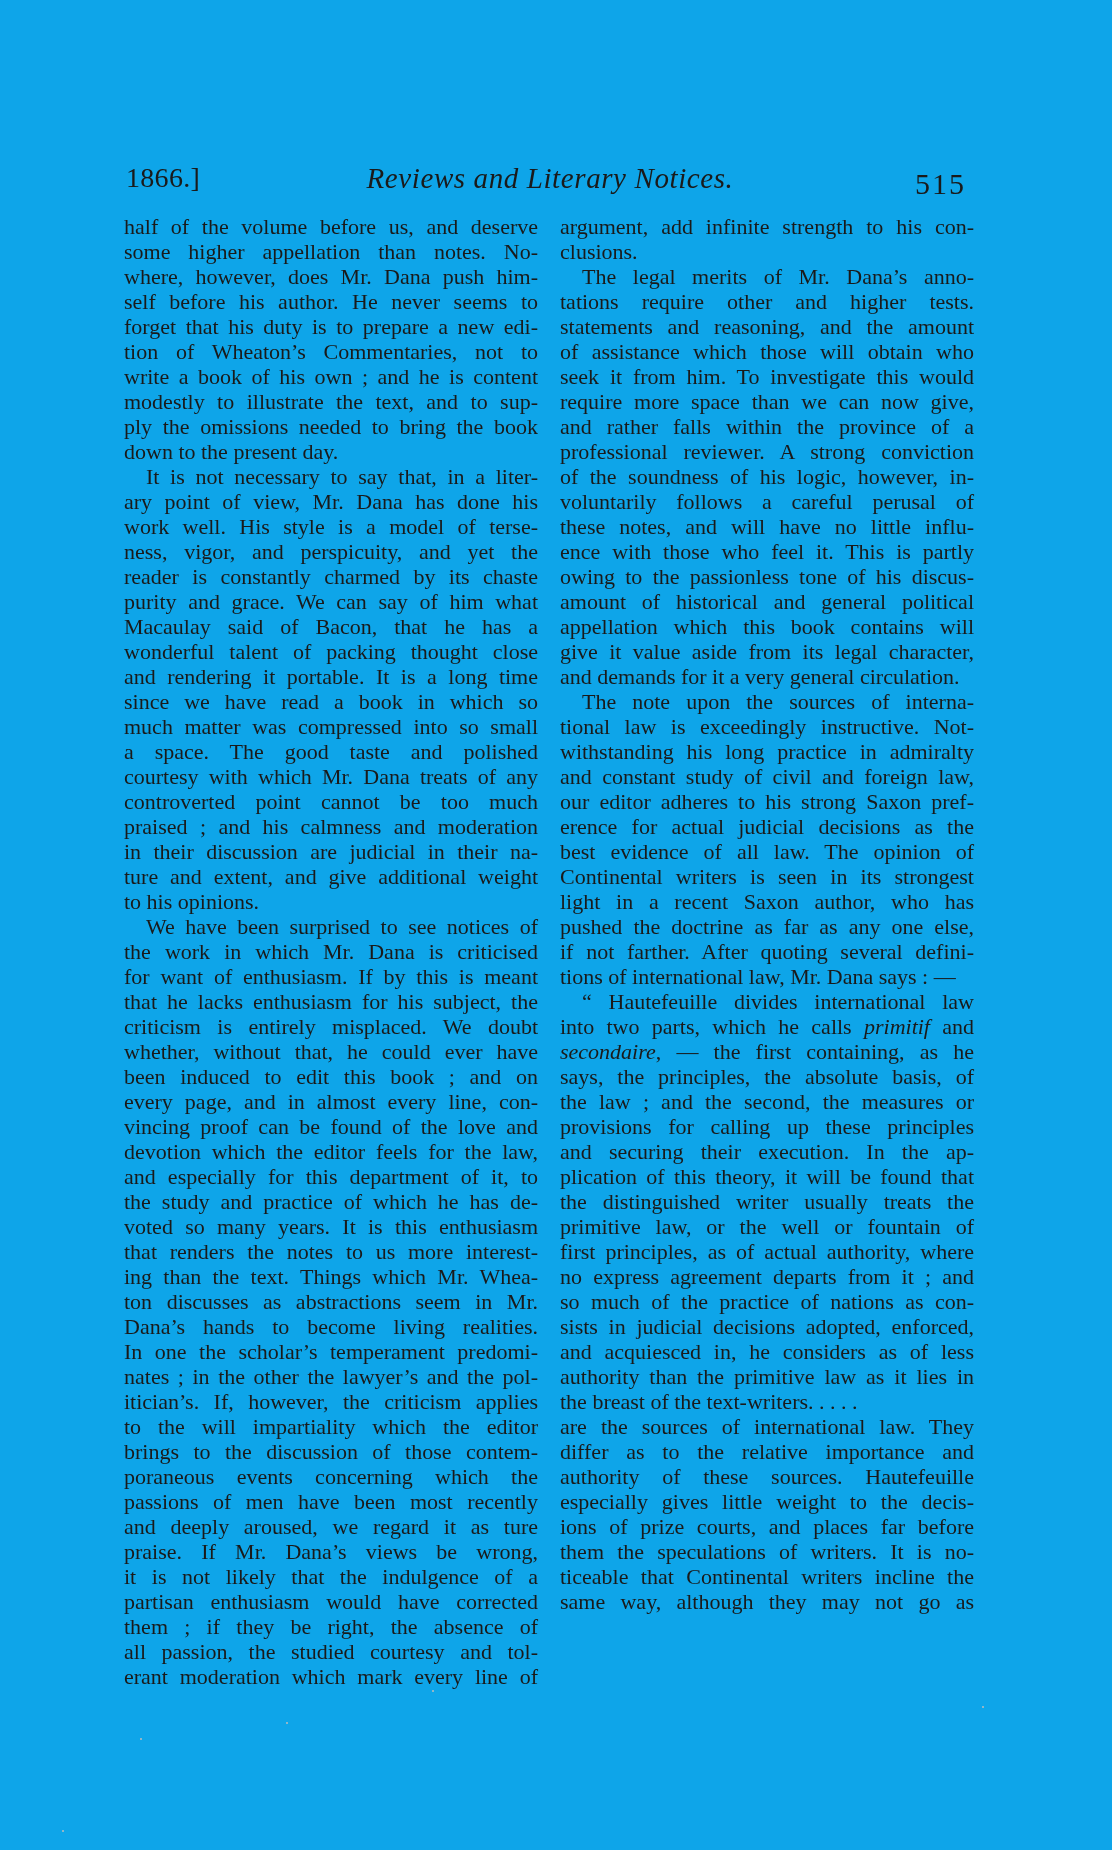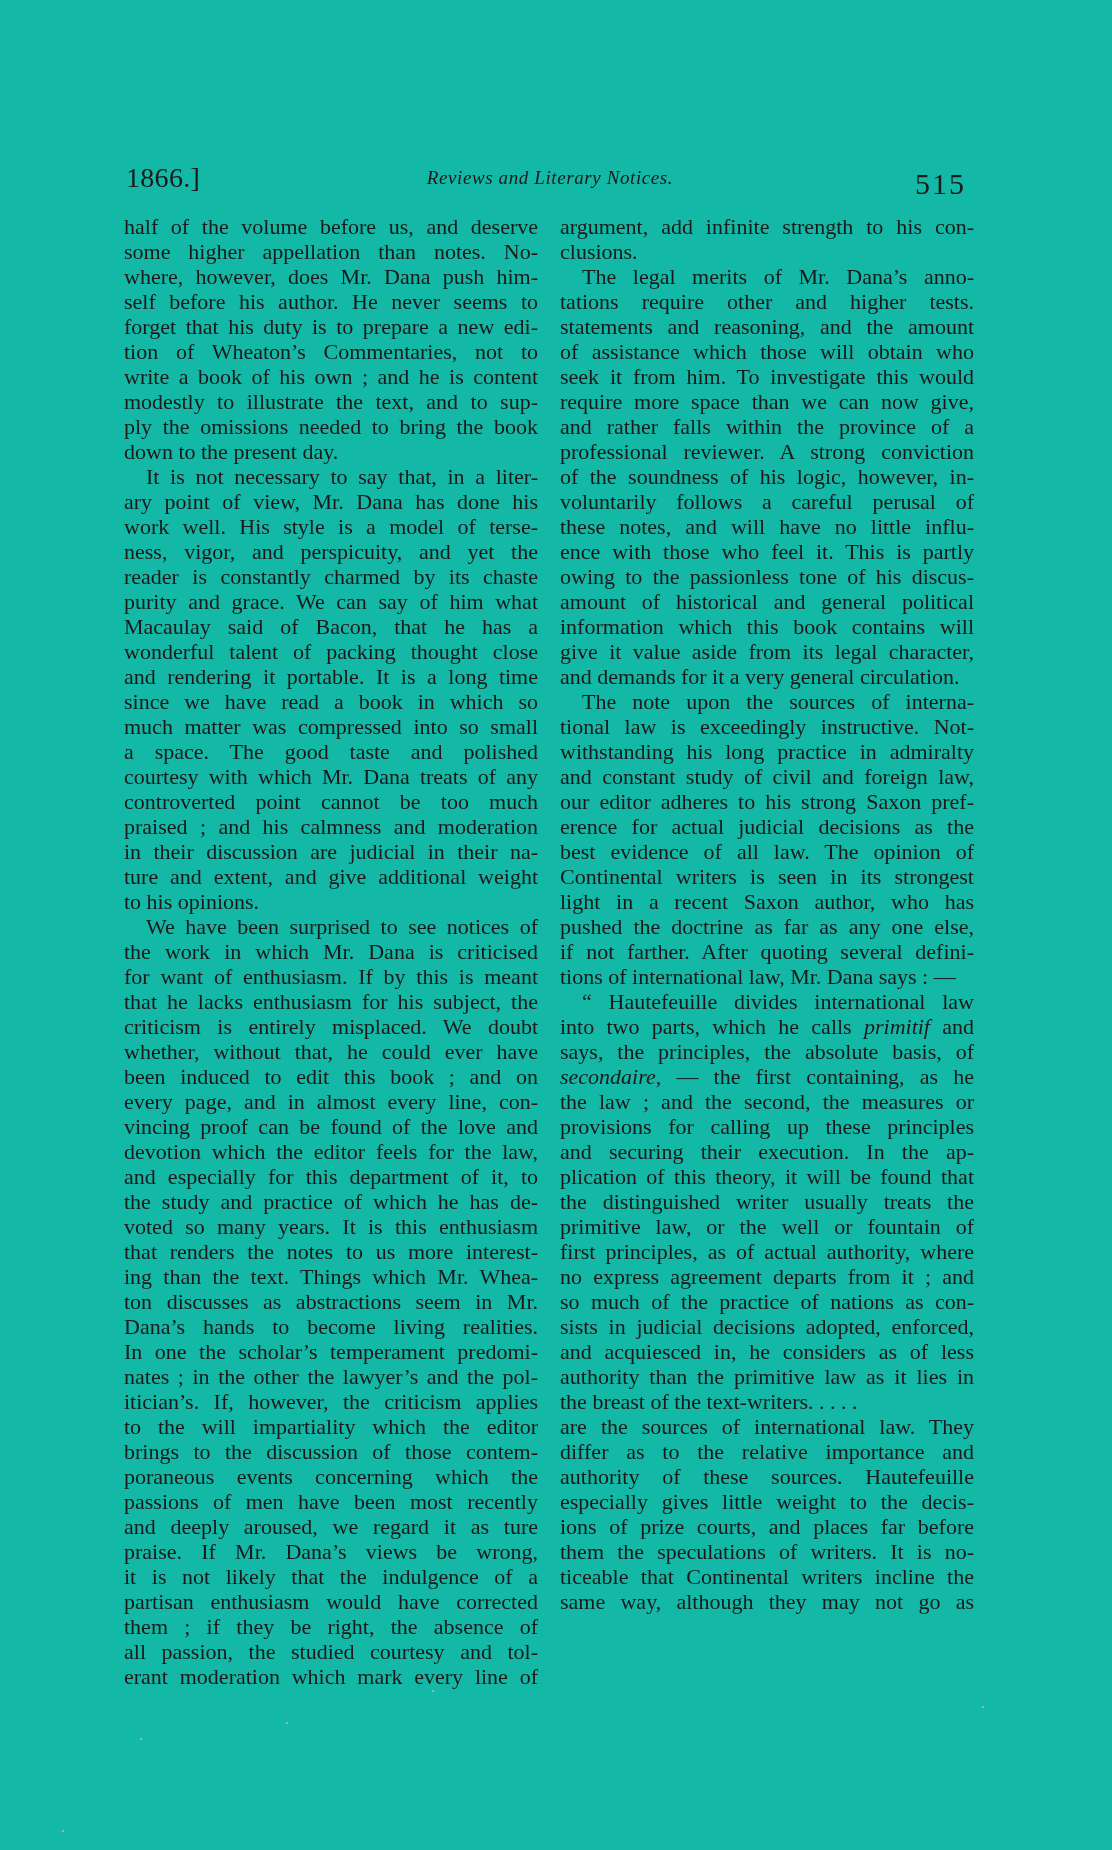--- a/index.html
+++ b/index.html
@@ -13,21 +13,21 @@
       position: relative;
       overflow: hidden;
       color: #1a1a1a;
       font-family: "Liberation Serif", "DejaVu Serif", serif;
     }
     .page {
       position: absolute;
       left: 0; top: 0;
       width: 1112px;
       height: 1850px;
-      background: #14b8a6;
+      background: #0ea5e9;
     }
     .running-head {
       position: absolute;
       top: 156px;
       left: 126px;
       width: 848px;
       height: 44px;
     }
     .rh-year {
       position: absolute;
@@ -36,21 +36,21 @@
       font-size: 28px;
       line-height: 44px;
       letter-spacing: 0.3px;
     }
     .rh-title {
       position: absolute;
       left: 234px;
       top: 0;
       width: 380px;
       text-align: center;
-      font-size: 19px;
+      font-size: 29px;
       line-height: 44px;
       font-style: italic;
       letter-spacing: 0.6px;
     }
     .rh-page {
       position: absolute;
       right: 8px;
       top: 6px;
       font-size: 30px;
       line-height: 44px;
@@ -172,39 +172,39 @@
       <span class="line">seek it from him.  To investigate this would</span>
       <span class="line">require more space than we can now give,</span>
       <span class="line">and rather falls within the province of a</span>
       <span class="line">professional reviewer.  A strong conviction</span>
       <span class="line">of the soundness of his logic, however, in-</span>
       <span class="line">voluntarily follows a careful perusal of</span>
       <span class="line">these notes, and will have no little influ-</span>
       <span class="line">ence with those who feel it.  This is partly</span>
       <span class="line">owing to the passionless tone of his discus-</span>
       <span class="line">amount of historical and general political</span>
-      <span class="line">information which this book contains will</span>
+      <span class="line">appellation which this book contains will</span>
       <span class="line">give it value aside from its legal character,</span>
       <span class="line last">and demands for it a very general circulation.</span>
       <span class="line indent">The note upon the sources of interna-</span>
       <span class="line">tional law is exceedingly instructive.  Not-</span>
       <span class="line">withstanding his long practice in admiralty</span>
       <span class="line">and constant study of civil and foreign law,</span>
       <span class="line">our editor adheres to his strong Saxon pref-</span>
       <span class="line">erence for actual judicial decisions as the</span>
       <span class="line">best evidence of all law.  The opinion of</span>
       <span class="line">Continental writers is seen in its strongest</span>
       <span class="line">light in a recent Saxon author, who has</span>
       <span class="line">pushed the doctrine as far as any one else,</span>
       <span class="line">if not farther.  After quoting several defini-</span>
       <span class="line last">tions of international law, Mr. Dana says : —</span>
       <span class="line indent">“ Hautefeuille divides international law</span>
       <span class="line"><span>into two parts, which he calls </span><span class="it">primitif</span><span> and</span></span>
+      <span class="line"><span class="it">secondaire</span><span>, — the first containing, as he</span></span>
       <span class="line">says, the principles, the absolute basis, of</span>
-      <span class="line"><span class="it">secondaire</span><span>, — the first containing, as he</span></span>
       <span class="line">the law ; and the second, the measures or</span>
       <span class="line">provisions for calling up these principles</span>
       <span class="line">and securing their execution.  In the ap-</span>
       <span class="line">plication of this theory, it will be found that</span>
       <span class="line">the distinguished writer usually treats the</span>
       <span class="line">primitive law, or the well or fountain of</span>
       <span class="line">first principles, as of actual authority, where</span>
       <span class="line">no express agreement departs from it ; and</span>
       <span class="line">so much of the practice of nations as con-</span>
       <span class="line">sists in judicial decisions adopted, enforced,</span>

